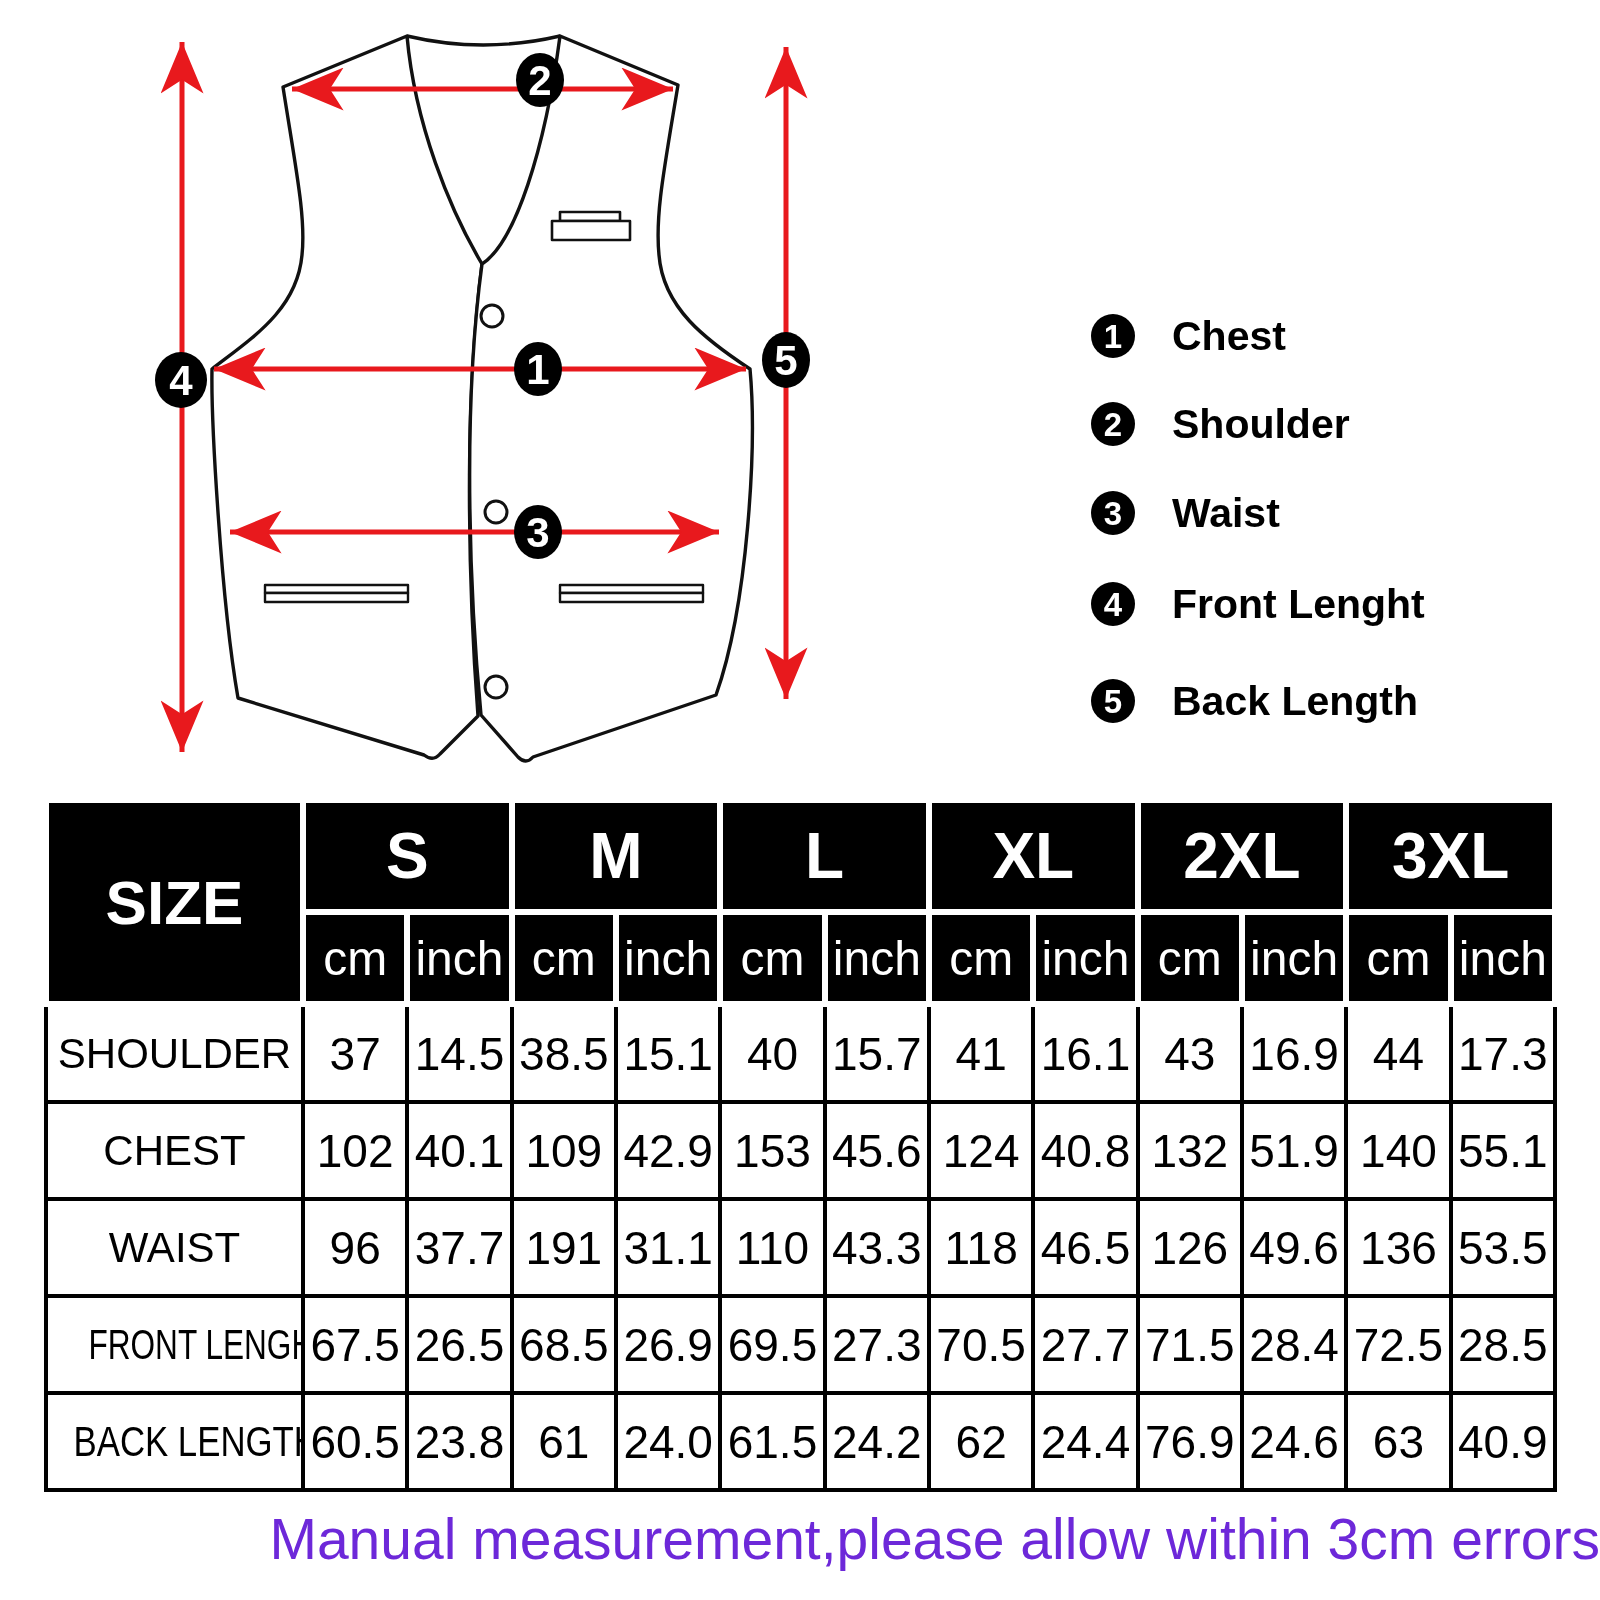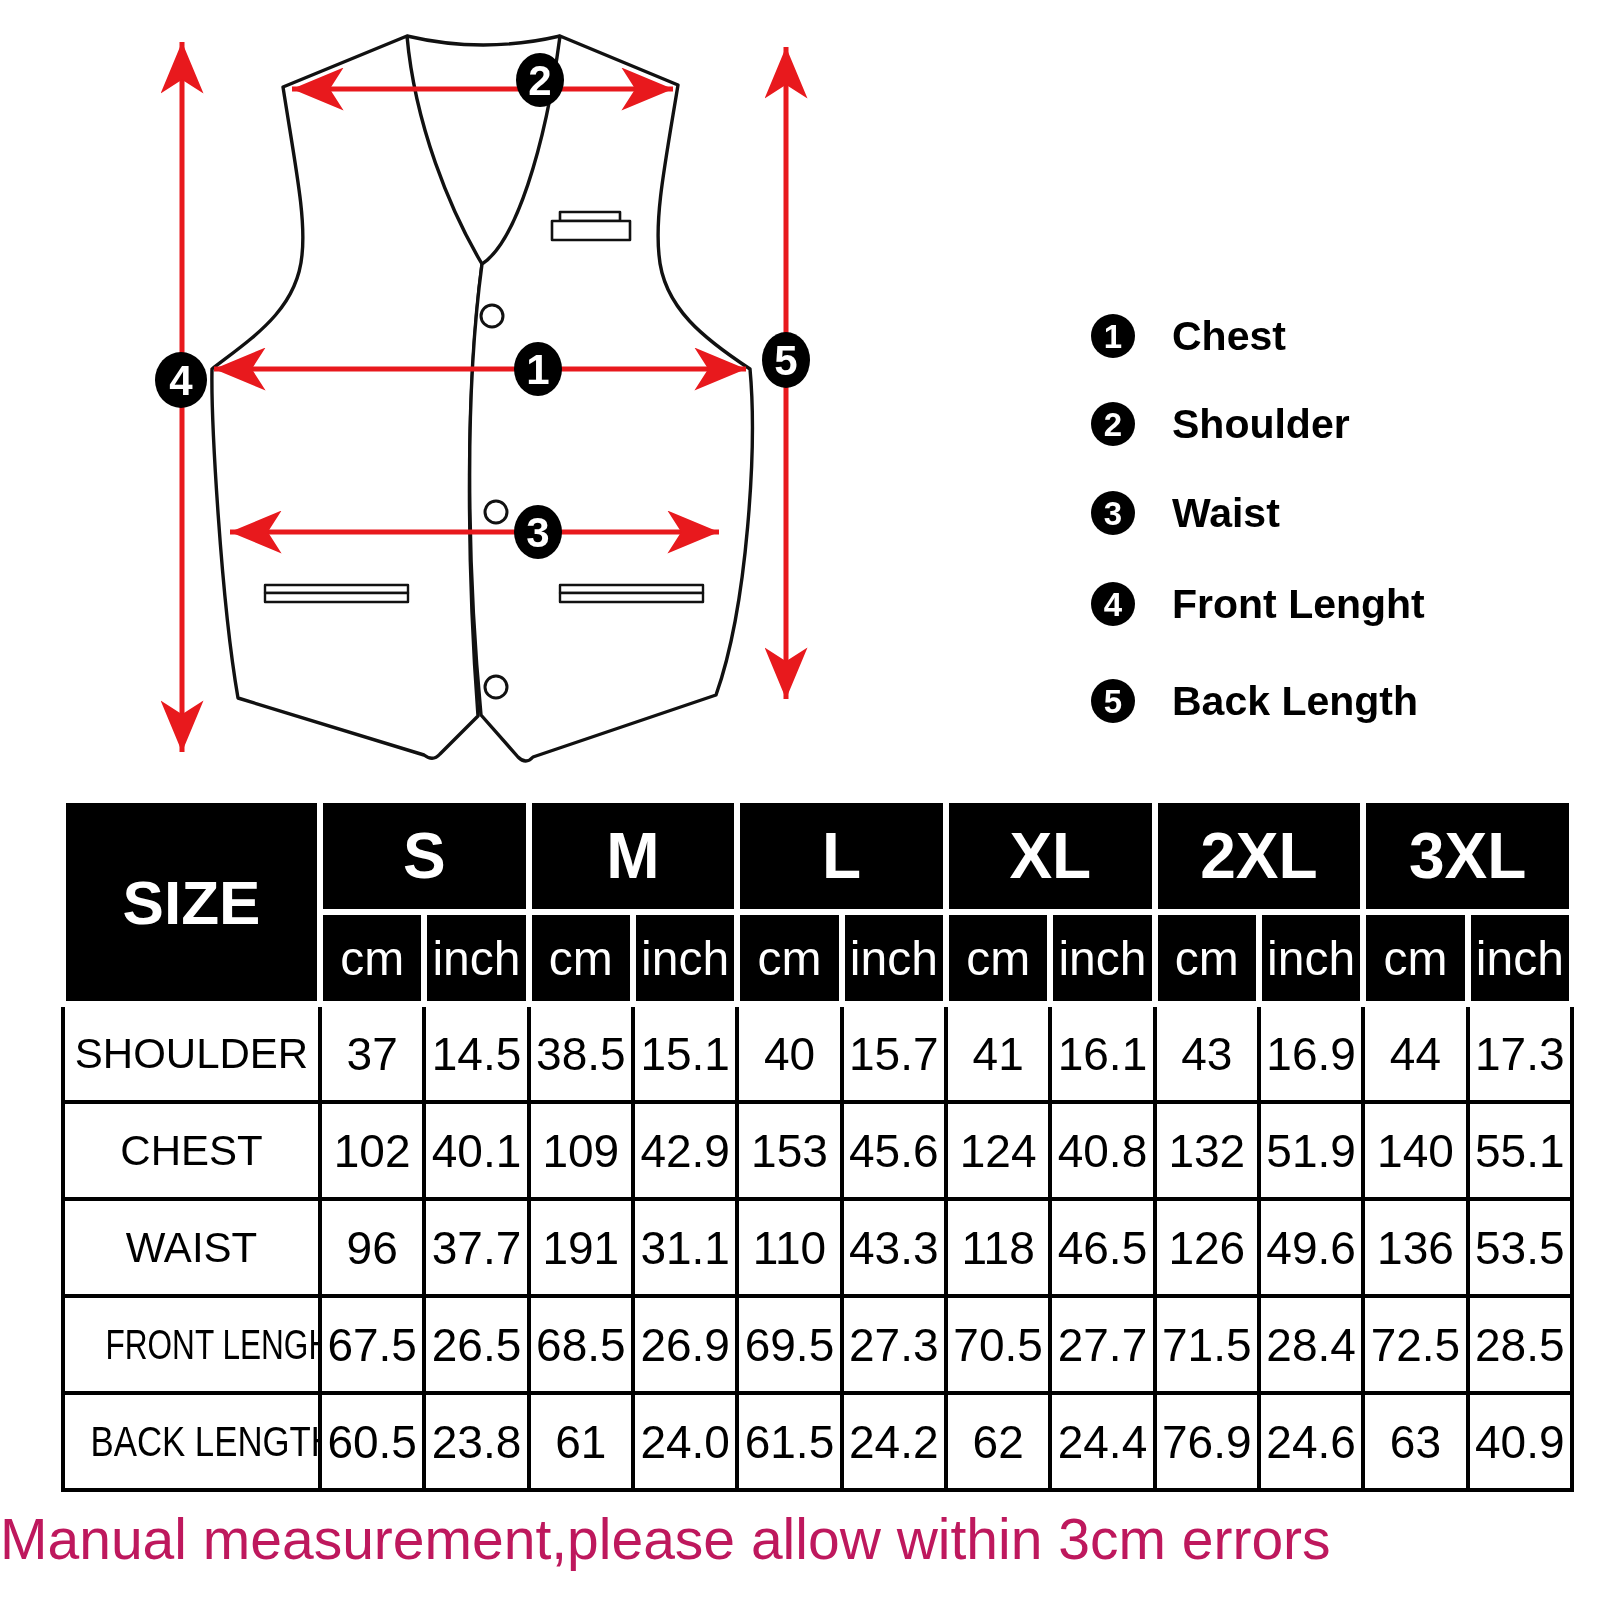--- a/index.html
+++ b/index.html
@@ -1,36 +1,36 @@
 <!DOCTYPE html>
 <html><head>
 <meta charset="utf-8">
 <style>
   html,body{margin:0;padding:0;background:#fff;}
   .page{position:relative;width:1600px;height:1600px;background:#fff;overflow:hidden;
         font-family:"Liberation Sans",sans-serif;}
   svg text{font-family:"Liberation Sans",sans-serif;}
 
   
-  #size-table{position:absolute;left:60px;top:797px;width:1515px;
+  #size-table{position:absolute;left:43px;top:797px;width:1515px;
               border-collapse:collapse;table-layout:fixed;}
   #size-table thead th{background:#000;color:#fff;border:6px solid #fff;
               text-align:center;vertical-align:middle;padding:0;}
   #size-table th.corner{font-size:62px;font-weight:bold;}
   #size-table th.size-h{font-size:64px;font-weight:bold;height:106px;}
   #size-table th.unit-h{font-size:48px;font-weight:normal;height:86px;}
   #size-table tbody td{background:#fff;color:#000;border:4px solid #000;
               text-align:center;vertical-align:middle;height:93px;
               font-size:46px;padding:0;overflow:hidden;}
   #size-table td.row-label{font-size:42px;}
   .fit{display:inline-block;white-space:nowrap;transform-origin:50% 50%;}
 
   
-  .footer-note{position:absolute;left:0;top:1506px;width:1600px;text-align:left;
-               font-size:57px;color:#be185d;}
+  .footer-note{position:absolute;left:0;top:1506px;width:1600px;text-align:right;
+               font-size:57px;color:#6d28d9;}
 </style>
 </head>
 <body>
 
 <div class="page">
 
   <svg width="1600" height="780" viewBox="0 0 1600 780" style="position:absolute;left:0;top:0;">
     <defs>
       <marker id="ah" viewBox="0 0 12 10" refX="12" refY="5" markerWidth="52" markerHeight="43" markerUnits="userSpaceOnUse" orient="auto-start-reverse">
         <path d="M0,0 L12,5 L0,10 L3.2,5 Z" fill="#e8191d"></path>

